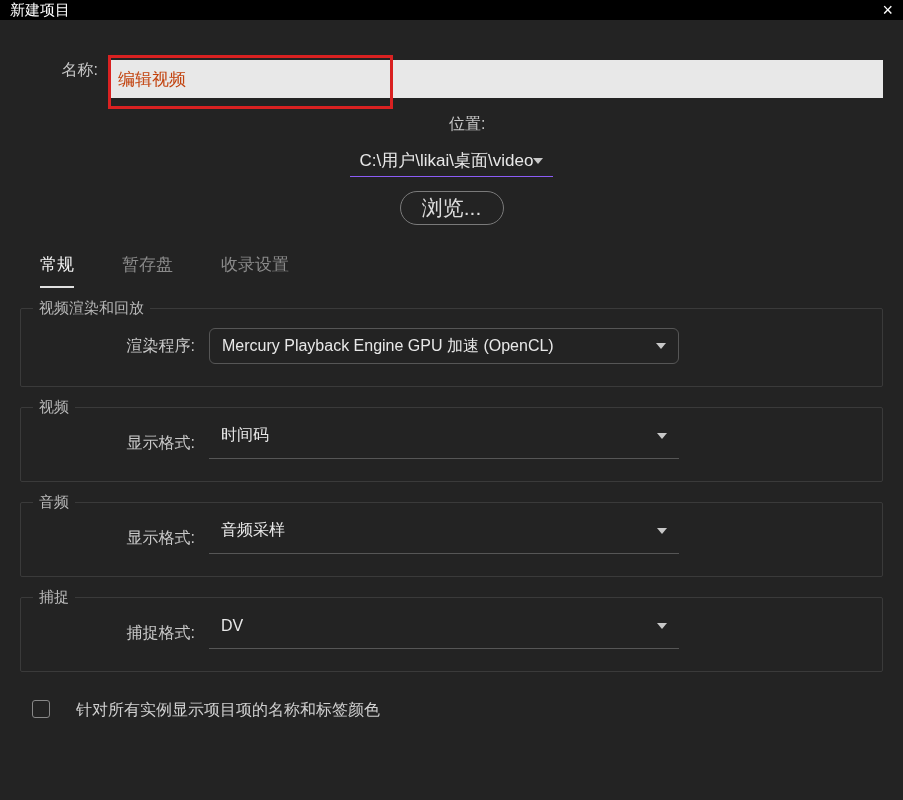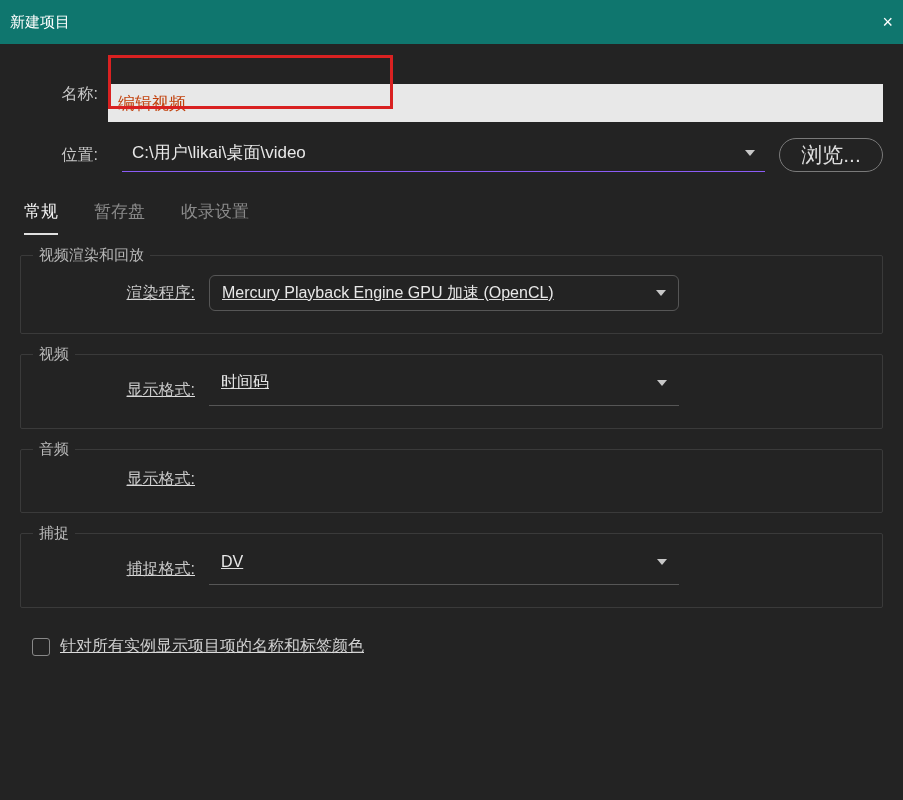--- a/index.html
+++ b/index.html
@@ -1,51 +1,51 @@
 <!DOCTYPE html>
 <html><head>
   <meta charset="utf-8">
   <style>
     * { box-sizing: border-box; margin: 0; padding: 0; font-family: "Microsoft YaHei", "PingFang SC", sans-serif; }
     body { width: 903px; height: 800px; background: #232323; color: #dcdcdc; overflow: hidden; }
     
-    .titlebar { height: 44px; background: #0f766e; display: flex; align-items: center; justify-content: space-between; padding: 0 10px; color: #fff; font-size: 15px; }
+    .titlebar { height: 20px; background: #000000; display: flex; align-items: center; justify-content: space-between; padding: 0 10px; color: #fff; font-size: 15px; }
     .titlebar-close { font-size: 18px; cursor: pointer; }
     
     .content { padding: 20px 20px 0 20px; }
     
     .field-row { display: flex; align-items: flex-start; margin-bottom: 16px; }
     .field-label { width: 88px; text-align: right; padding-right: 10px; font-size: 16px; color: #c8c8c8; }
     
     .name-input-wrap { flex: 1; position: relative; }
     .name-input { width: 100%; height: 38px; background: #e8e8e8; border: none; padding: 0 10px; font-size: 17px; color: #c2410c; outline: 2px solid transparent; }
     .highlight-box { position: absolute; left: 108px; top: 55px; width: 285px; height: 54px; border: 3px solid #d92121; pointer-events: none; z-index: 10; }
     
-    .location-row { display: flex; align-items: center; gap: 14px; }
+    .location-row { display: flex; align-items: center; gap: 14px; flex-direction: column; }
     .location-select { flex: 1; height: 34px; background: transparent; border: none; border-bottom: 1px solid #8b5cf6; color: #e8e8e8; font-size: 17px; padding: 0 10px 4px 10px; display: flex; align-items: center; justify-content: space-between; cursor: pointer; }
     .browse-btn { width: 104px; height: 34px; border: 1px solid #7a7a7a; border-radius: 17px; background: transparent; color: #dcdcdc; font-size: 21px; cursor: pointer; }
     
-    .tabs { display: flex; gap: 36px; padding: 12px 4px 0 4px; border-bottom: 0; margin-top: 8px; }
+    .tabs { display: flex; gap: 48px; padding: 12px 4px 0 4px; border-bottom: 0; margin-top: 8px; margin-left: 16px; }
     .tab { font-size: 17px; color: #8a8a8a; padding-bottom: 10px; cursor: pointer; border-bottom: 2px solid transparent; }
     .tab.active { color: #f0f0f0; border-bottom: 2px solid #e0e0e0; }
     
-    .panel { margin-top: 20px; text-decoration: underline; }
+    .panel { margin-top: 20px; }
     
     .group { border: 1px solid #3a3a3a; border-radius: 2px; padding: 0 18px 22px 18px; margin-bottom: 20px; position: relative; }
     .group-title { display: inline-block; background: #232323; color: #b8b8b8; font-size: 15px; padding: 0 6px; position: relative; top: -10px; left: -6px; }
     
     .group-row { display: flex; align-items: center; margin-top: 0; }
     .group-label { width: 170px; text-align: right; padding-right: 14px; font-size: 16px; color: #c8c8c8; }
     
     .select-box { flex: 1; max-width: 470px; height: 36px; background: transparent; border: 1px solid #565656; border-radius: 6px; color: #e8e8e8; font-size: 16px; padding: 0 12px; display: flex; align-items: center; justify-content: space-between; cursor: pointer; }
     .select-box.borderless { border: none; border-bottom: 1px solid #565656; border-radius: 0; padding-bottom: 14px; height: 32px; }
     
     .chevron { width: 0; height: 0; border-left: 5px solid transparent; border-right: 5px solid transparent; border-top: 6px solid #c8c8c8; }
     
-    .checkbox-row { display: flex; align-items: center; gap: 10px; margin-top: 28px; padding-left: 12px; }
+    .checkbox-row { display: flex; gap: 26px; margin-top: 28px; padding-left: 12px; }
     .checkbox { width: 18px; height: 18px; border: 1.5px solid #888; border-radius: 3px; background: transparent; cursor: pointer; }
     .checkbox-label { font-size: 16px; color: #d0d0d0; }
   </style>
 </head>
 <body>
 
 <div class="titlebar">
   <span>新建项目</span>
   <span class="titlebar-close">×</span>
 </div>
@@ -97,20 +97,24 @@
           <span>时间码</span>
           <span class="chevron"></span>
         </div>
       </div>
     </div>
 
     <div class="group">
       <span class="group-title">音频</span>
       <div class="group-row">
         <div class="group-label">显示格式:</div>
+        <div class="select-box borderless">
+          <span>音频采样</span>
+          <span class="chevron"></span>
+        </div>
       </div>
     </div>
 
     <div class="group">
       <span class="group-title">捕捉</span>
       <div class="group-row">
         <div class="group-label">捕捉格式:</div>
         <div class="select-box borderless">
           <span>DV</span>
           <span class="chevron"></span>

